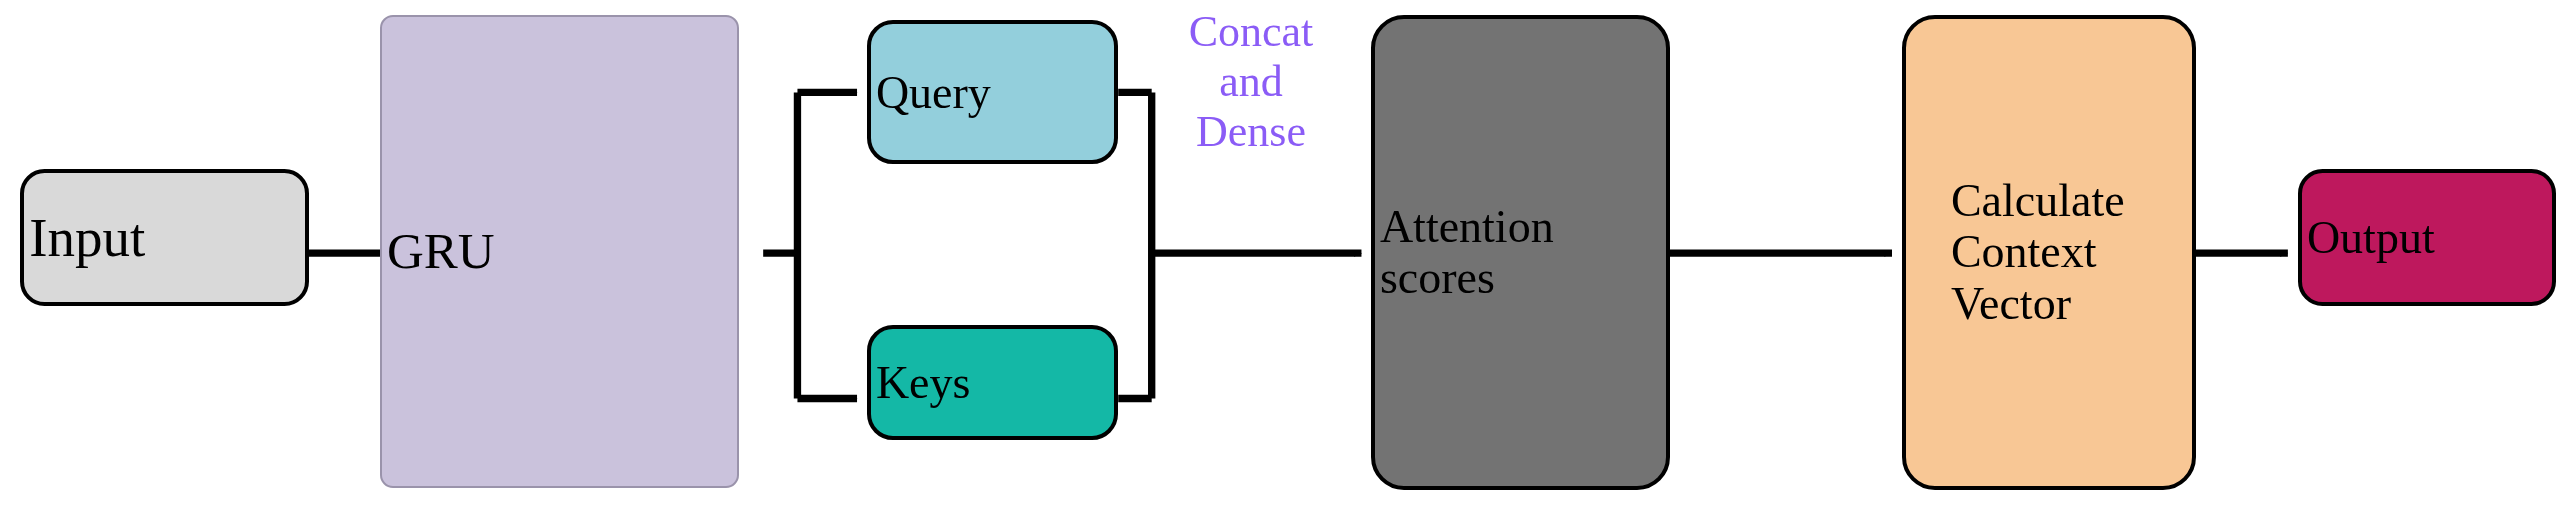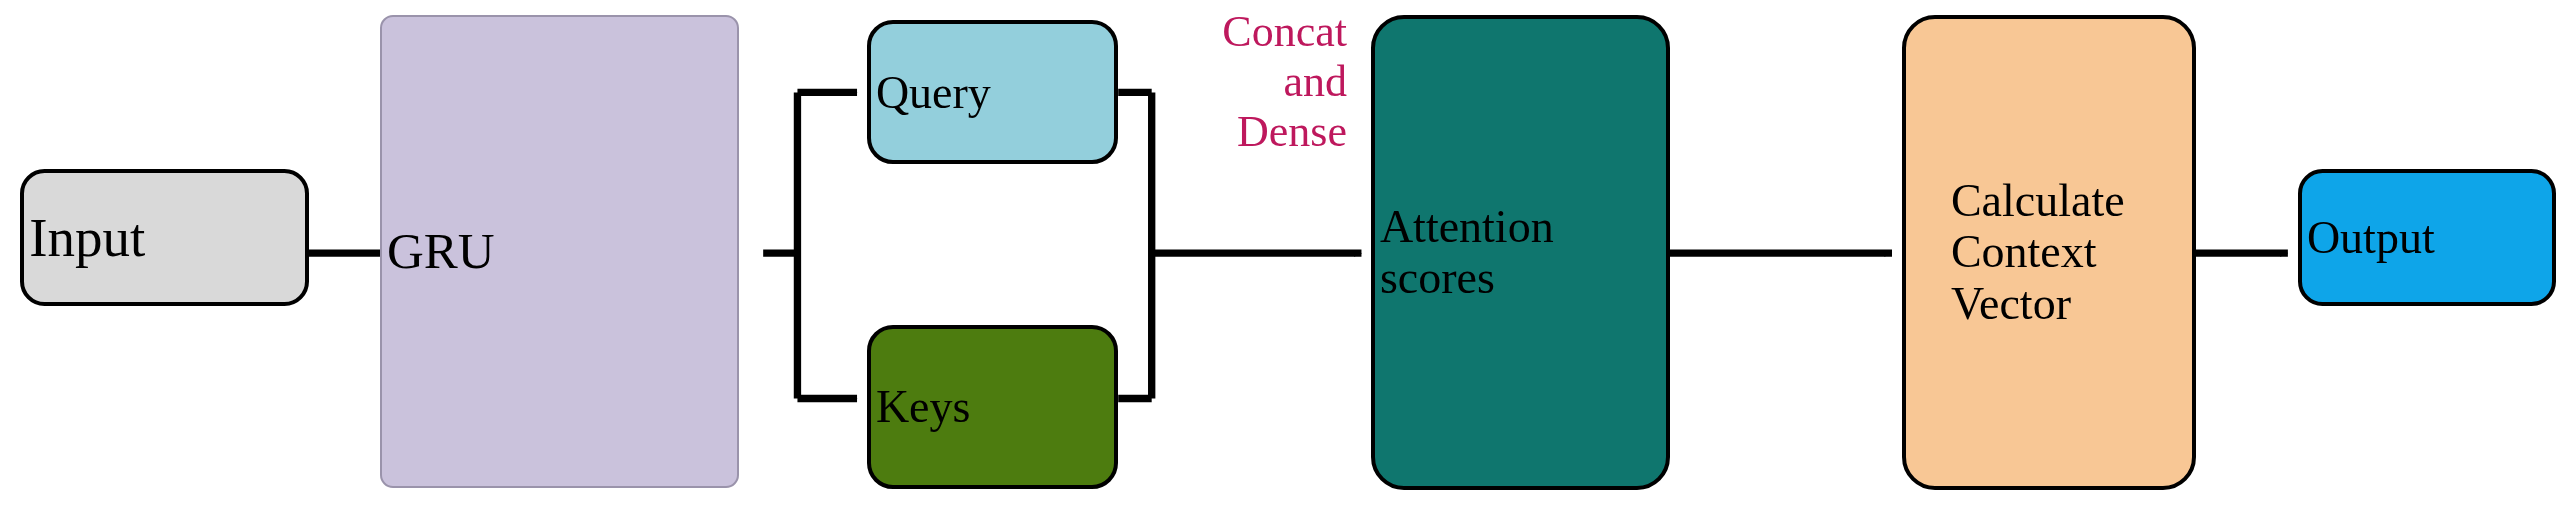--- a/index.html
+++ b/index.html
@@ -49,49 +49,49 @@
     border-width: 2.4px;
     font-size: 51px;
   }
   #node-query {
     left: 867px; top: 20.4px;  width: 251px; height: 144px;
     border-radius: 26px;
     background: #93CFDC;
     font-size: 46px;
   }
   #node-keys {
-    left: 867px; top: 325px; width: 251px; height: 164px;
+    left: 867px; top: 325px; width: 251px; height: 115px;
     border-radius: 26px;
-    background: #4d7c0f;
+    background: #14b8a6;
     font-size: 46px;
   }
   #node-attention {
     left: 1371px; top: 14.7px;  width: 299px; height: 475px;
     border-radius: 33px;
-    background: #0f766e;
+    background: #737373;
     font-size: 46px;
   }
   #node-context {
     left: 1902px; top: 14.7px;  width: 294px; height: 475px;
     border-radius: 33px;
     background: #F8C795;
     font-size: 46px;
     padding-left: 40px;
   }
   #node-output {
     left: 2298px; top: 169px; width: 258px; height: 137px;
     border-radius: 24.5px;
-    background: #0ea5e9;
+    background: #be185d;
     font-size: 46px;
   }
   
   .edge-label {
     position: absolute;
-    color: #be185d;
-    text-align: right;
+    color: #8b5cf6;
+    text-align: center;
     line-height: 1.14;
     white-space: pre-line;
     user-select: none;
   }
   #label-concat-dense {
     left: 1155px; top: 6.5px; width: 192px;
     font-size: 44px;
   }
   #label-softmax {
     left: 1675px; top: 202px; width: 220px;

